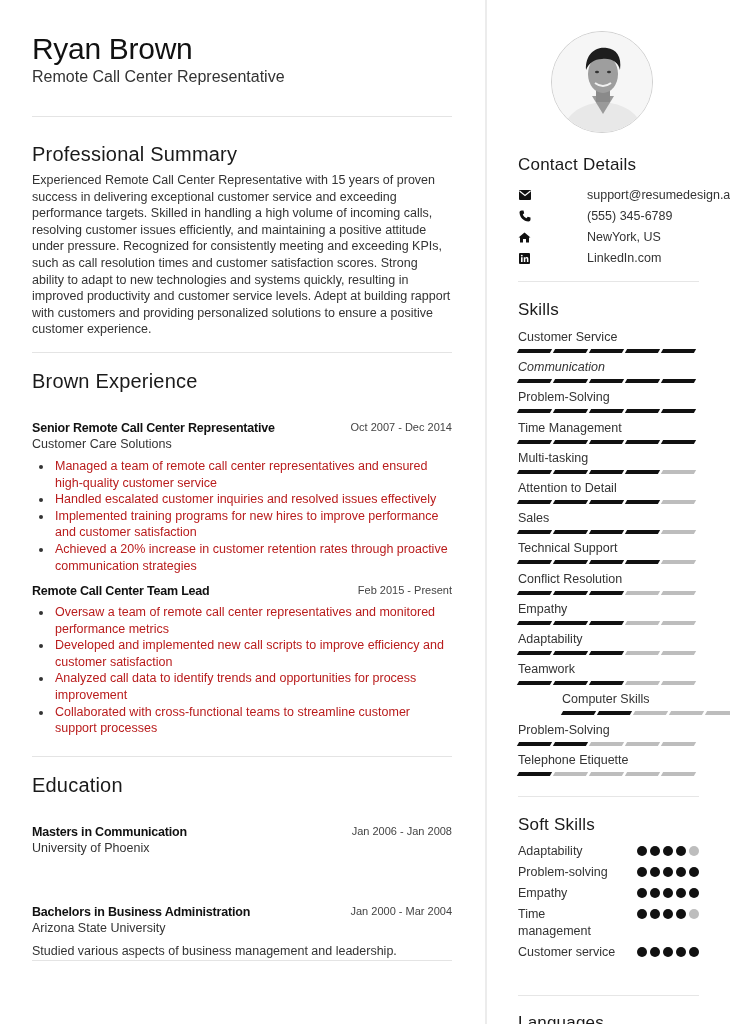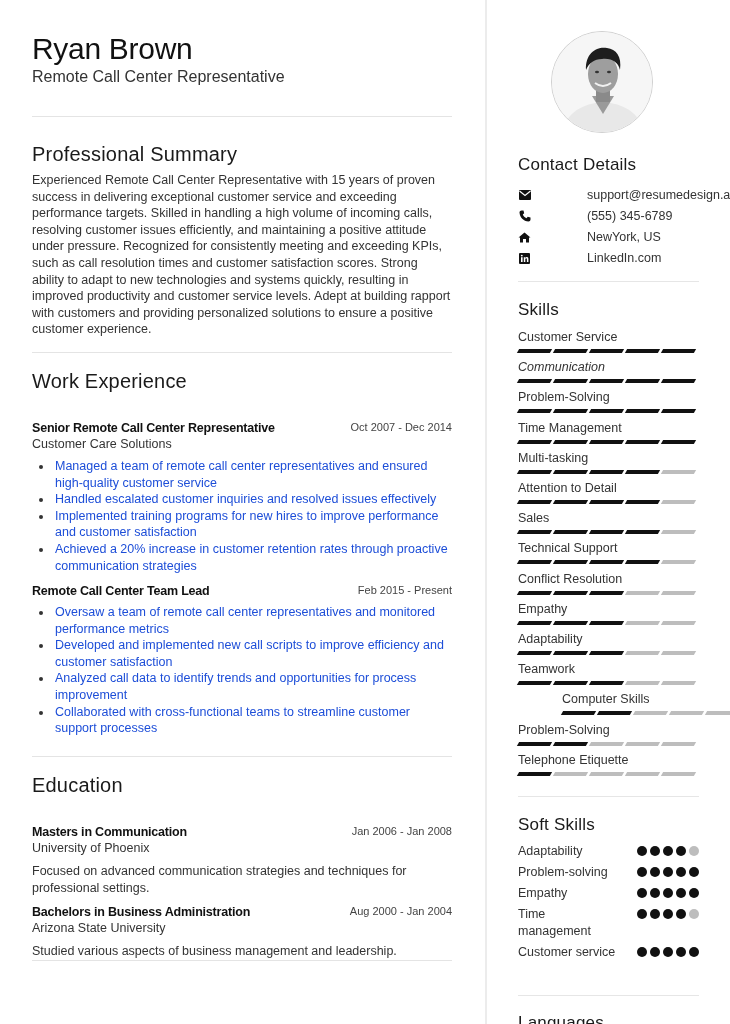--- a/index.html
+++ b/index.html
@@ -15,21 +15,21 @@
     .hr { position: absolute; left: 0; width: 420px; height: 1px; background: #e4e4e4; }
 
     .section-h { position: absolute; left: 0; font-size: 20px; font-weight: 500; color: #1a1a1a; line-height: 20px; letter-spacing: 0.2px; }
     .para { position: absolute; left: 0; width: 420px; font-size: 12.5px; line-height: 16.6px; color: #333; }
 
     .job { position: absolute; left: 0; width: 420px; margin-top: 20px; }
     .job-title { font-size: 12.5px; font-weight: bold; color: #111; line-height: 16px; letter-spacing: -0.2px; }
     .job-date { position: absolute; right: 0; top: 0; font-size: 11px; color: #444; line-height: 14px; }
     .job-company { font-size: 12.5px; color: #333; line-height: 17px; }
     .job ul { list-style: none; margin-top: 5px; }
-    .job li { position: relative; padding-left: 23px; font-size: 12.5px; line-height: 16.6px; color: #1d4ed8; }
+    .job li { position: relative; padding-left: 23px; font-size: 12.5px; line-height: 16.6px; color: #b91c1c; }
     .job li::before { content: ""; position: absolute; left: 7px; top: 7px; width: 4px; height: 4px; border-radius: 50%; background: #333; }
     .edu-desc { font-size: 12.5px; line-height: 16.6px; color: #333; margin-top: 6px; }
 
     .photo { position: absolute; left: 64px; top: 31px; width: 102px; height: 102px; border-radius: 50%; border: 1px solid #cfcfcf; background: #f4f4f4; overflow: hidden; }
 
     .r-section-h { position: absolute; left: 0; font-size: 17px; font-weight: 500; color: #1a1a1a; line-height: 20px; letter-spacing: 0.2px; }
     .r-hr { position: absolute; left: 0; width: 181px; height: 1px; background: #e6e6e6; }
 
     .contact-row { position: absolute; left: 0; display: flex; align-items: center; height: 18px; }
     .contact-icon { width: 13px; height: 13px; margin-right: 8px; display: flex; align-items: center; justify-content: center; }
@@ -54,21 +54,21 @@
 
 <div class="left">
   <div class="name">Ryan Brown</div>
   <div class="title">Remote Call Center Representative</div>
   <div class="hr" style="top:116px"></div>
 
   <div class="section-h" style="top:144px">Professional Summary</div>
   <div class="para" style="top:172px">Experienced Remote Call Center Representative with 15 years of proven success in delivering exceptional customer service and exceeding performance targets. Skilled in handling a high volume of incoming calls, resolving customer issues efficiently, and maintaining a positive attitude under pressure. Recognized for consistently meeting and exceeding KPIs, such as call resolution times and customer satisfaction scores. Strong ability to adapt to new technologies and systems quickly, resulting in improved productivity and customer service levels. Adept at building rapport with customers and providing personalized solutions to ensure a positive customer experience.</div>
   <div class="hr" style="top:352px"></div>
 
-  <div class="section-h" style="top:371px">Work Experience</div>
+  <div class="section-h" style="top:371px">Brown Experience</div>
 
   <div class="job" style="top:400px">
     <div class="job-title">Senior Remote Call Center Representative</div>
     <div class="job-date">Oct 2007 - Dec 2014</div>
     <div class="job-company">Customer Care Solutions</div>
     <ul>
       <li>Managed a team of remote call center representatives and ensured high-quality customer service</li>
       <li>Handled escalated customer inquiries and resolved issues effectively</li>
       <li>Implemented training programs for new hires to improve performance and customer satisfaction</li>
       <li>Achieved a 20% increase in customer retention rates through proactive communication strategies</li>
@@ -86,26 +86,25 @@
     </ul>
   </div>
   <div class="hr" style="top:756px"></div>
 
   <div class="section-h" style="top:775px">Education</div>
 
   <div class="job" style="top:804px">
     <div class="job-title">Masters in Communication</div>
     <div class="job-date">Jan 2006 - Jan 2008</div>
     <div class="job-company">University of Phoenix</div>
-    <div class="edu-desc">Focused on advanced communication strategies and techniques for professional settings.</div>
   </div>
 
   <div class="job" style="top:884px">
     <div class="job-title">Bachelors in Business Administration</div>
-    <div class="job-date">Aug 2000 - Jan 2004</div>
+    <div class="job-date">Jan 2000 - Mar 2004</div>
     <div class="job-company">Arizona State University</div>
     <div class="edu-desc">Studied various aspects of business management and leadership.</div>
   </div>
   <div class="hr" style="top:960px"></div>
 </div>
 
 <div class="right">
   <div class="photo">
     <svg width="102" height="102" viewBox="0 0 102 102">
       <rect width="102" height="102" fill="#f6f6f6"></rect>

